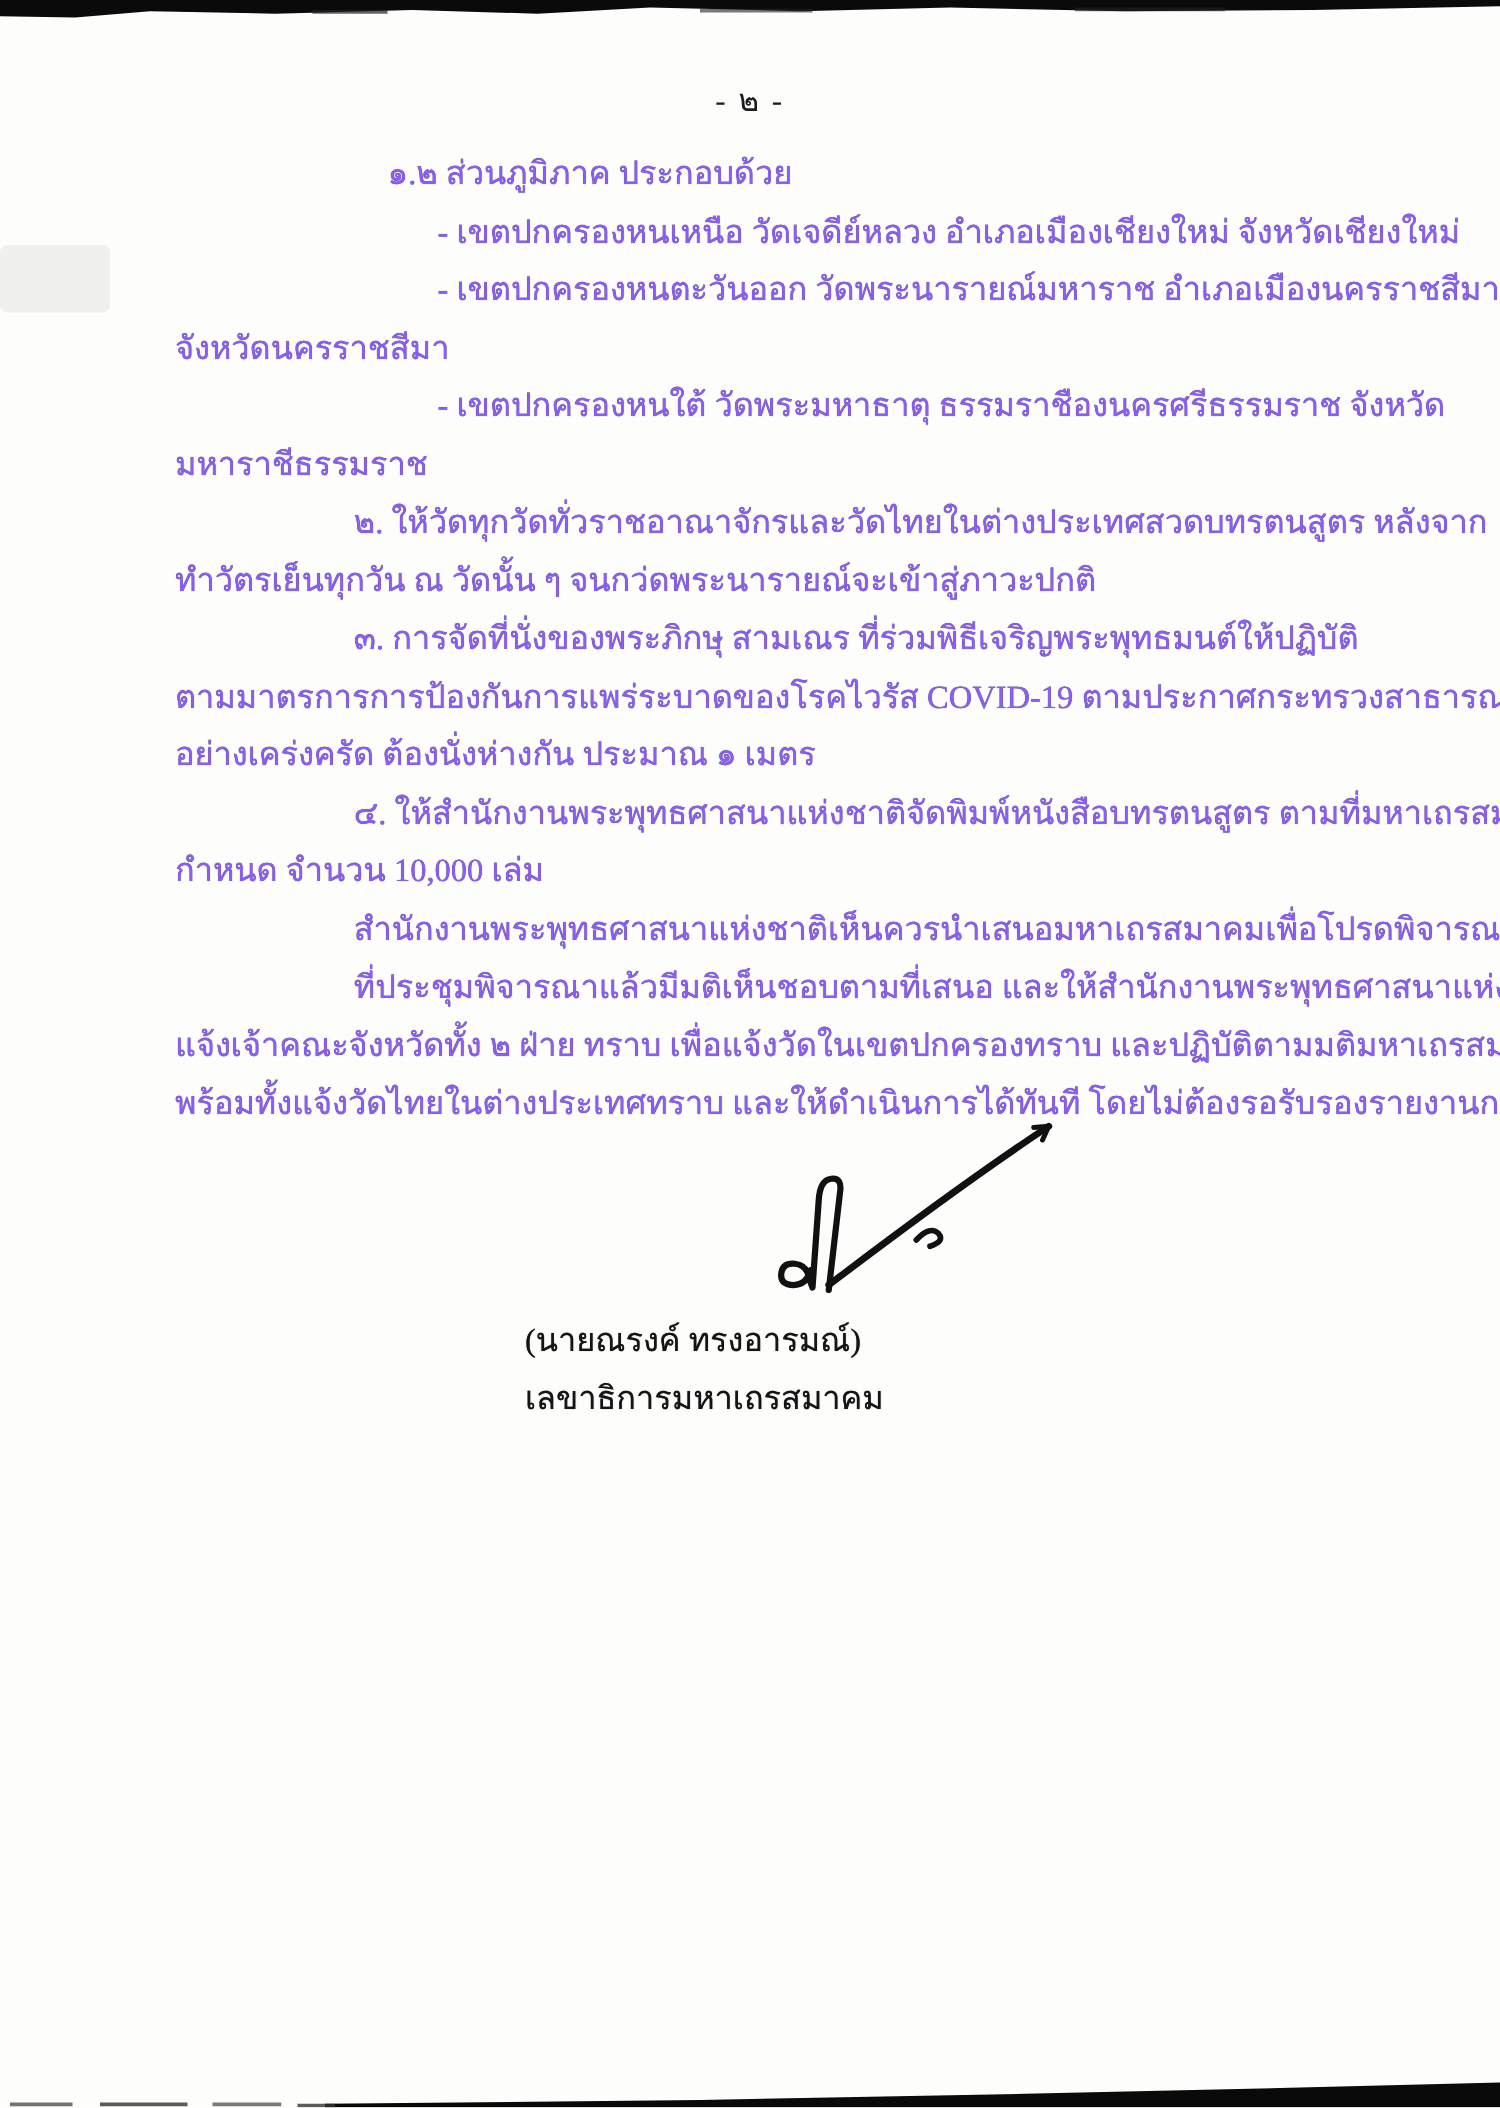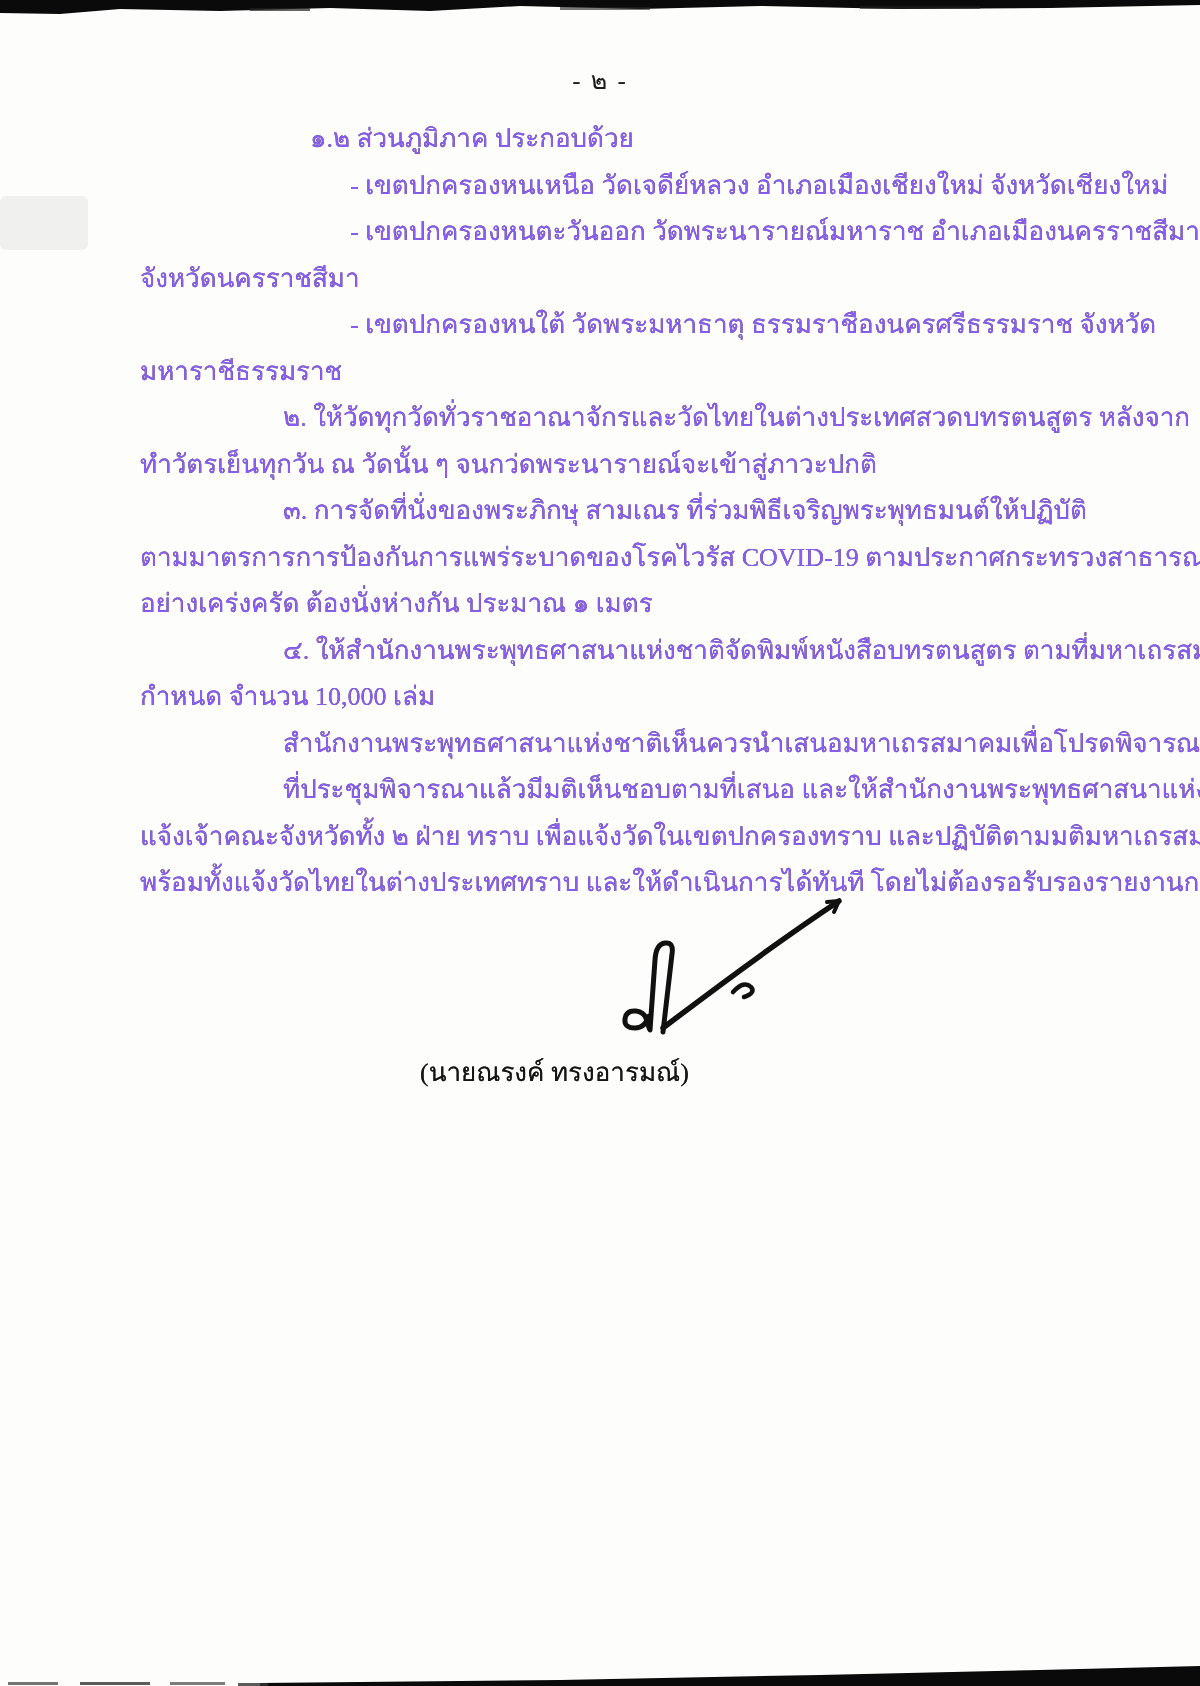--- a/index.html
+++ b/index.html
@@ -130,20 +130,21 @@
 
       <path d="M48 140 C 85 112, 150 62, 224 13" stroke-width="5.5"></path>
       <path d="M224 13 l-12 1 m12 -1 l-5 11" stroke-width="4"></path>
 
       <path d="M118 104 q11 -12 18 -5 q5 6 -7 10" stroke-width="4.5"></path>
     </g>
   </svg>
 
   <div class="sign-block">
     <div class="sign-line">(นายณรงค์  ทรงอารมณ์)</div>
+    <div class="sign-line">เลขาธิการมหาเถรสมาคม</div>
   </div>
 
   <svg class="artifact artifact-bottom" width="1200" height="24" viewBox="0 0 1200 24">
     <polygon fill="#0a0a0a" points="1200,24 260,24 260,21 560,18 820,13 1040,8 1200,4"></polygon>
     <rect x="8" y="20" width="50" height="3" fill="#444" opacity="0.75"></rect>
     <rect x="80" y="20" width="70" height="3" fill="#333" opacity="0.8"></rect>
     <rect x="170" y="20" width="55" height="3" fill="#444" opacity="0.7"></rect>
     <rect x="238" y="21" width="30" height="3" fill="#333" opacity="0.8"></rect>
   </svg>
 

